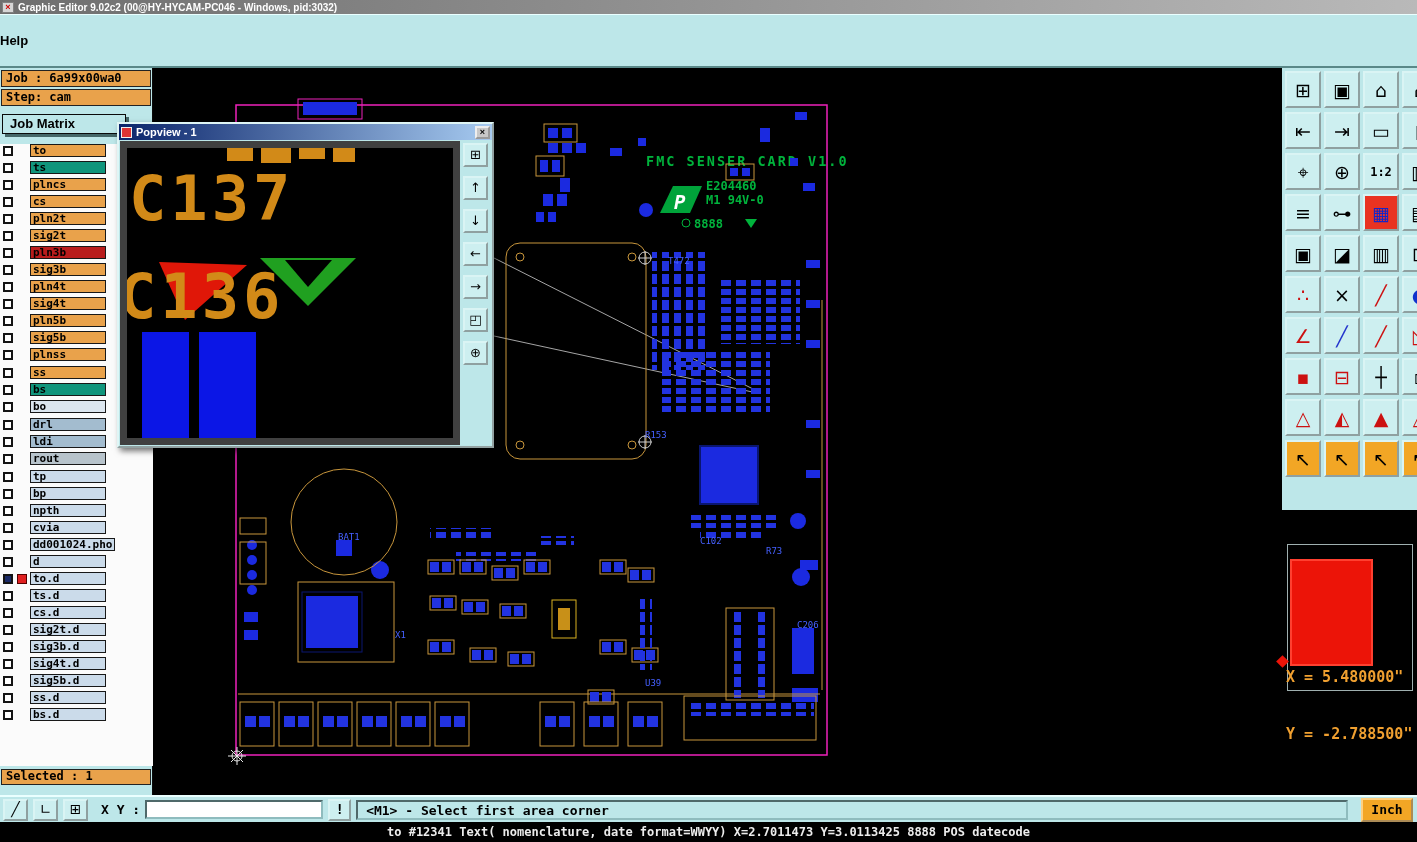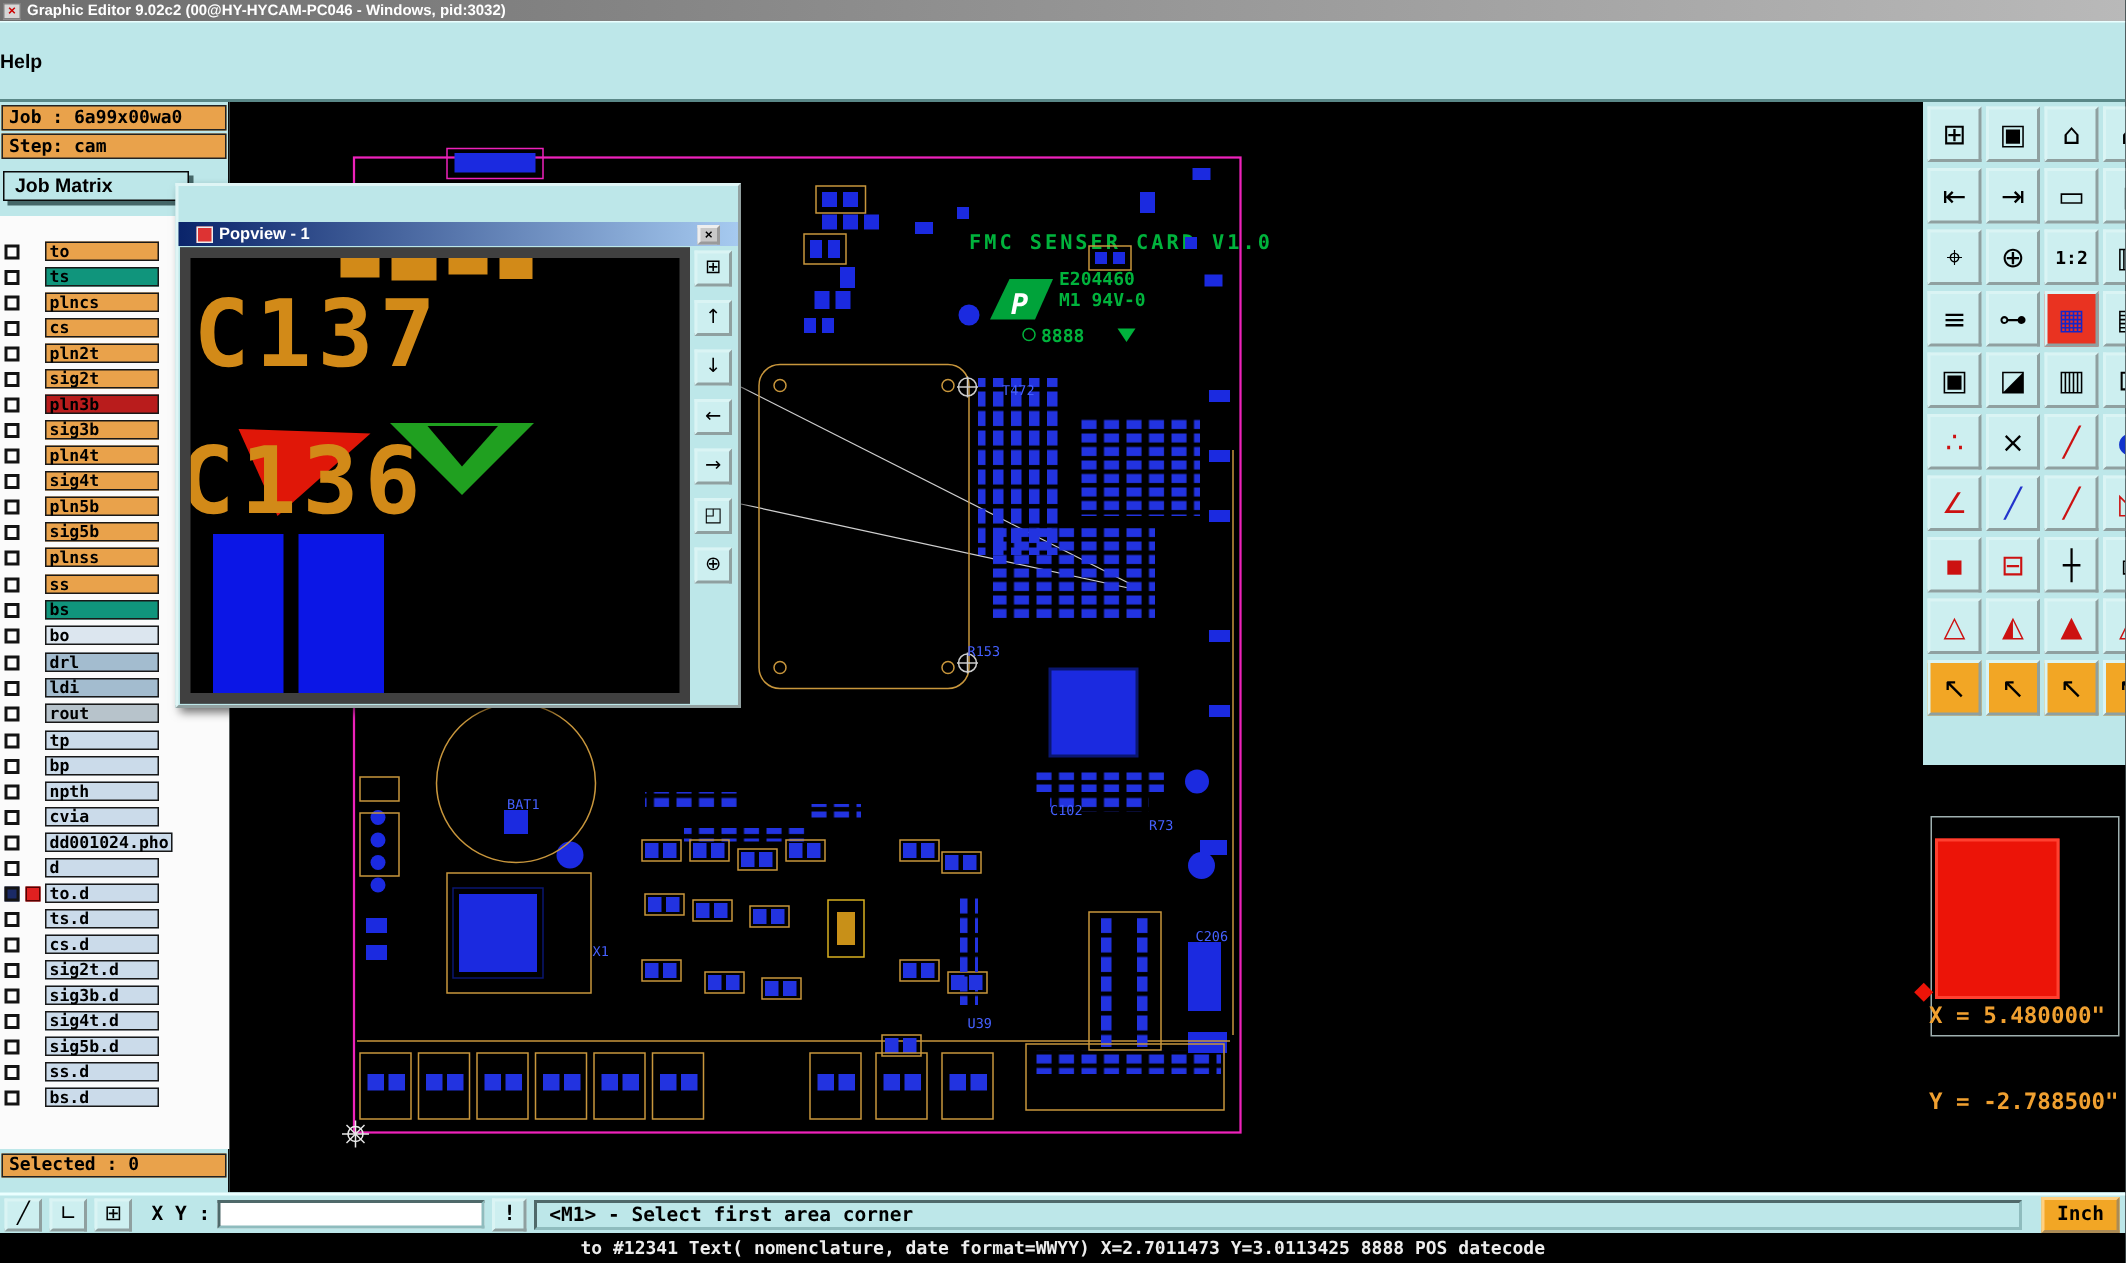--- a/index.html
+++ b/index.html
@@ -35,21 +35,21 @@
   
   .leftpanel { position:absolute; top:68px; left:0; width:153px; height:727px;
                background:#bde7e9; border-right:1px solid #0a0a0a; }
   .job-box { position:absolute; left:1px; width:150px; height:17px; background:#e9a24b;
              border:1px solid #222; font:bold 12px/14px "DejaVu Sans Mono",monospace; padding-left:4px; }
   .job-box.job { top:2px; } .job-box.step { top:21px; }
   .matrix-btn { position:absolute; top:46px; left:2px; width:124px; height:20px; background:#bde7e9;
                 border:1px solid #0a0a0a; box-shadow:3px 3px 0 rgba(30,60,60,.75);
                 font:bold 13px/18px "Liberation Sans",sans-serif; padding-left:7px; cursor:default; }
   .layers { position:absolute; top:76px; left:0; width:153px; height:622px; background:#fbfbfb;
-            padding-top:17px; overflow:hidden; }
+            padding-top:0; overflow:hidden; }
   .layer-row { height:13px; margin-bottom:4px; display:flex; align-items:center; }
   .layer-row.gap { margin-top:5px; }
   .chk { width:10px; height:10px; border:2px solid #141414; background:#fff; margin-left:3px; flex:none; }
   .mslot { width:17px; flex:none; display:flex; justify-content:center; }
   .marker { width:10px; height:10px; border:1px solid #500; }
   .lbl { display:inline-block; min-width:76px; height:13px; border:1px solid #181818;
          font:bold 11px/11px "DejaVu Sans Mono",monospace; padding:0 2px; color:#000; white-space:nowrap; }
   .selected-bar { position:absolute; top:701px; left:1px; width:150px; height:16px; background:#e9a24b;
                   border:1px solid #222; font:bold 12px/13px "DejaVu Sans Mono",monospace; padding-left:4px; }
 
@@ -95,21 +95,21 @@
               font:bold 13px "DejaVu Sans Mono",monospace; margin-right:1px; }
 
   
   .footer { position:absolute; top:822px; left:0; width:100%; height:20px; background:#000;
             color:#ececec; font:bold 12px/20px "DejaVu Sans Mono",monospace; text-align:center; }
 
   
   .popview { position:absolute; left:117px; top:122px; width:377px; z-index:20; background:#bde7e9;
              border:2px outset #dff5f5; box-shadow:3px 3px 6px rgba(0,0,0,.55); }
   .pv-title { height:16px; background:linear-gradient(90deg,#0a246a,#a6caf0); color:#fff; display:flex;
-              align-items:center; font:bold 11px "Liberation Sans",sans-serif; padding:0 12px; gap:4px;margin-top:24px; }
+              align-items:center; font:bold 11px "Liberation Sans",sans-serif; padding:0 2px; gap:4px; }
   .pv-appicon { width:11px; height:11px; background:#d33; border:1px solid #eee; flex:none; }
   .pv-title-label { flex:1; }
   .pv-close { width:15px; height:13px; background:#c8c8c8; border:2px outset #eee; color:#000;
               font:bold 9px/8px "Liberation Sans",sans-serif; text-align:center; padding:0; }
   .pv-body { display:flex; padding:1px; }
   .pv-view { width:340px; height:304px; background:#000; border:7px solid #404040; overflow:hidden; }
   .pv-tools { width:31px; display:flex; flex-direction:column; align-items:center; gap:9px;
               padding-top:2px; position:relative; }
   .pv-tool { width:25px; height:24px; background:#cdeff0; border:2px outset #daf4f4; flex:none;
              font-family:"DejaVu Sans",sans-serif; font-size:13px; line-height:18px; text-align:center; padding:0; }
@@ -402,21 +402,21 @@
         </div>
 
         <div class="layer-row">
           <span class="chk"></span>
           <span class="mslot">
             
           </span>
           <span class="lbl" style="background: rgb(203, 219, 234);">bs.d</span>
         </div>
       </div>
-    <div class="selected-bar">Selected : 0</div>
+    <div class="selected-bar">Selected : 1</div>
   </div>
 
   <div class="canvas">
     <svg width="1129" height="727" viewBox="153 68 1129 727">
       <defs>
         <pattern id="padH" width="15" height="9" patternUnits="userSpaceOnUse">
           <rect x="1" y="1" width="10" height="6" fill="#2233e0"></rect>
         </pattern>
         <pattern id="padV" width="12" height="13" patternUnits="userSpaceOnUse">
           <rect x="2" y="1" width="7" height="10" fill="#2233e0"></rect>

